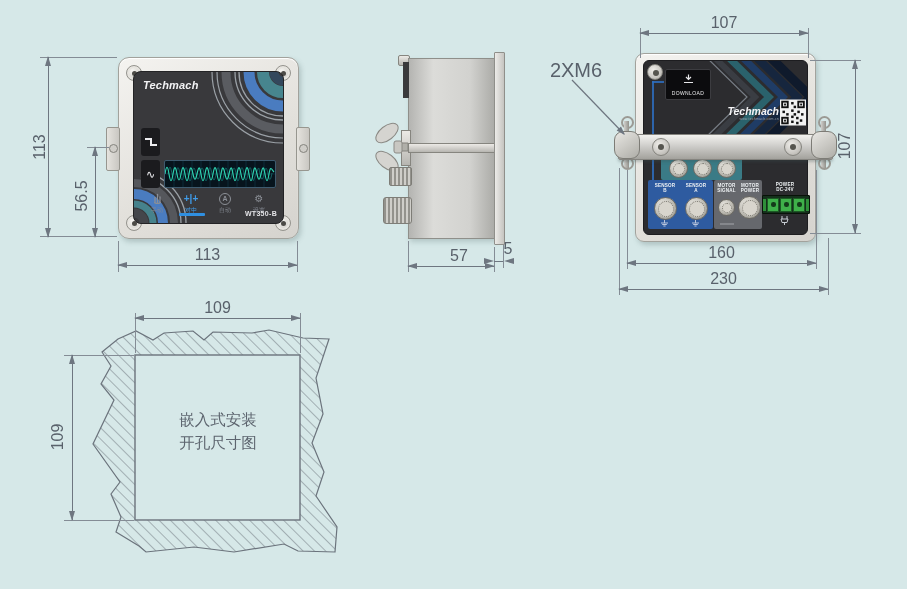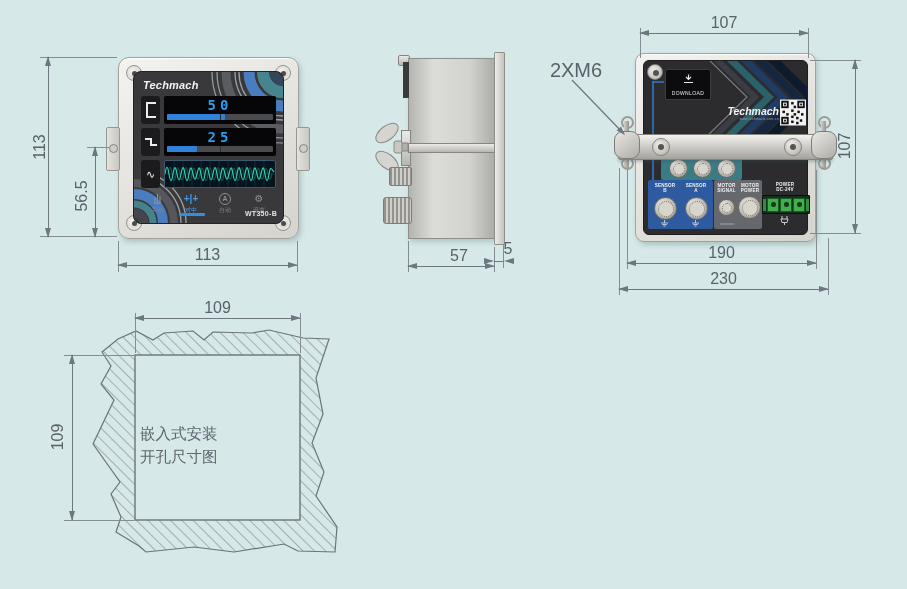--- a/index.html
+++ b/index.html
@@ -80,21 +80,21 @@
   .plabel{position:absolute;font-size:4.6px;line-height:1.15;font-weight:bold;color:#eef2f4;text-align:center;letter-spacing:.2px}
   .conn{position:absolute;border-radius:50%;
         background:radial-gradient(circle at 36% 32%,#eae8e2,#bbb9b1 55%,#8f8d85);border:1.5px solid #6d6b64}
   .conn::after{content:"";position:absolute;inset:2.5px;border-radius:50%;border:1px dotted #77756c;background:#d8d5cd}
   .term{position:absolute;left:762px;top:195px;width:46px;height:17px;background:#15301c;border:1px solid #081208;border-radius:1px;display:flex;align-items:center;justify-content:center;gap:1.5px;z-index:2}
   .tcell{width:11px;height:12px;background:#3fb04a;border:1px solid #1c5a24;position:relative}
   .tcell::after{content:"";position:absolute;left:3px;top:3.5px;width:4.5px;height:4.5px;border-radius:50%;background:#143a1a}
   .ttab{width:3px;height:12px;background:#2f8f3a}
 
   
-  .caption{position:absolute;left:140px;top:422px;width:156px;font-size:15.5px;line-height:1.5;color:#5d656f}
+  .caption{position:absolute;left:140px;top:408px;width:156px;text-align:center;font-size:15.5px;line-height:1.5;color:#5d656f}
 </style>
 </head>
 <body>
 
 <div class="canvas">
 
   <div>
     <div class="bezel" style="left:118px;top:57px;width:179px;height:180px">
       <div class="cscrew" style="left:7px;top:7px"></div>
       <div class="cscrew" style="right:7px;top:7px"></div>
@@ -129,43 +129,26 @@
           <circle cx="0" cy="46" r="19" stroke="#46828c" stroke-width="7"></circle>
           <circle cx="0" cy="46" r="29" stroke="#4a7cc0" stroke-width="10"></circle>
           <circle cx="0" cy="46" r="40" stroke="#55575c" stroke-width="8"></circle>
           <circle cx="0" cy="46" r="47" stroke="#9aa0a6" stroke-width="1.3"></circle>
           <circle cx="0" cy="46" r="52" stroke="#9aa0a6" stroke-width="1.3"></circle>
         </g>
       </svg>
 
       <div class="brand-front">Techmach</div>
 
-      <div class="srow" style="top:24px">
-        <div class="icobox">
-            <div class="c-icon"></div>
-          </div>
-        <div class="valbox">
-          <span class="segval">50</span>
-          <div class="btrack">
-            <div class="bar-fill" style="width:55%"></div>
-          </div>
-        </div>
-      </div>
 
       <div class="srow" style="top:56px">
         <div class="icobox">
           <svg width="14" height="12" viewBox="0 0 14 12">
               <polyline points="1,3 7,3 7,9 13,9" fill="none" stroke="#ececef" stroke-width="2"></polyline>
             </svg>
-        </div>
-        <div class="valbox">
-          <span class="segval">25</span>
-          <div class="btrack">
-            <div class="bar-fill" style="width:28%"></div>
-          </div>
         </div>
       </div>
 
       <div class="srow" style="top:88px">
         <div class="icobox">
             <span style="color:#ececef;font-size:11px">∿</span>
           </div>
         <div class="wavebox">
           <svg width="110" height="26" viewBox="0 0 110 26">
             <g stroke="#123a4a" stroke-width=".6">
@@ -417,21 +400,21 @@
         <i class="av ad"></i>
       </div>
     <div class="dlabel v" style="left:823px;top:138px;width:44px">107</div>
 
     <div class="ext" style="left:627px;top:170px;width:1px;height:99px"></div>
     <div class="ext" style="left:816px;top:170px;width:1px;height:99px"></div>
     <div class="dim-h" style="left:627px;top:263px;width:189px">
         <i class="ah al"></i>
         <i class="ah ar"></i>
       </div>
-    <div class="dlabel" style="left:627px;top:245px;width:189px">190</div>
+    <div class="dlabel" style="left:627px;top:245px;width:189px">160</div>
 
     <div class="ext" style="left:619px;top:168px;width:1px;height:127px"></div>
     <div class="ext" style="left:828px;top:238px;width:1px;height:57px"></div>
     <div class="dim-h" style="left:619px;top:289px;width:209px">
         <i class="ah al"></i>
         <i class="ah ar"></i>
       </div>
     <div class="dlabel" style="left:619px;top:271px;width:209px">230</div>
   </div>
 

